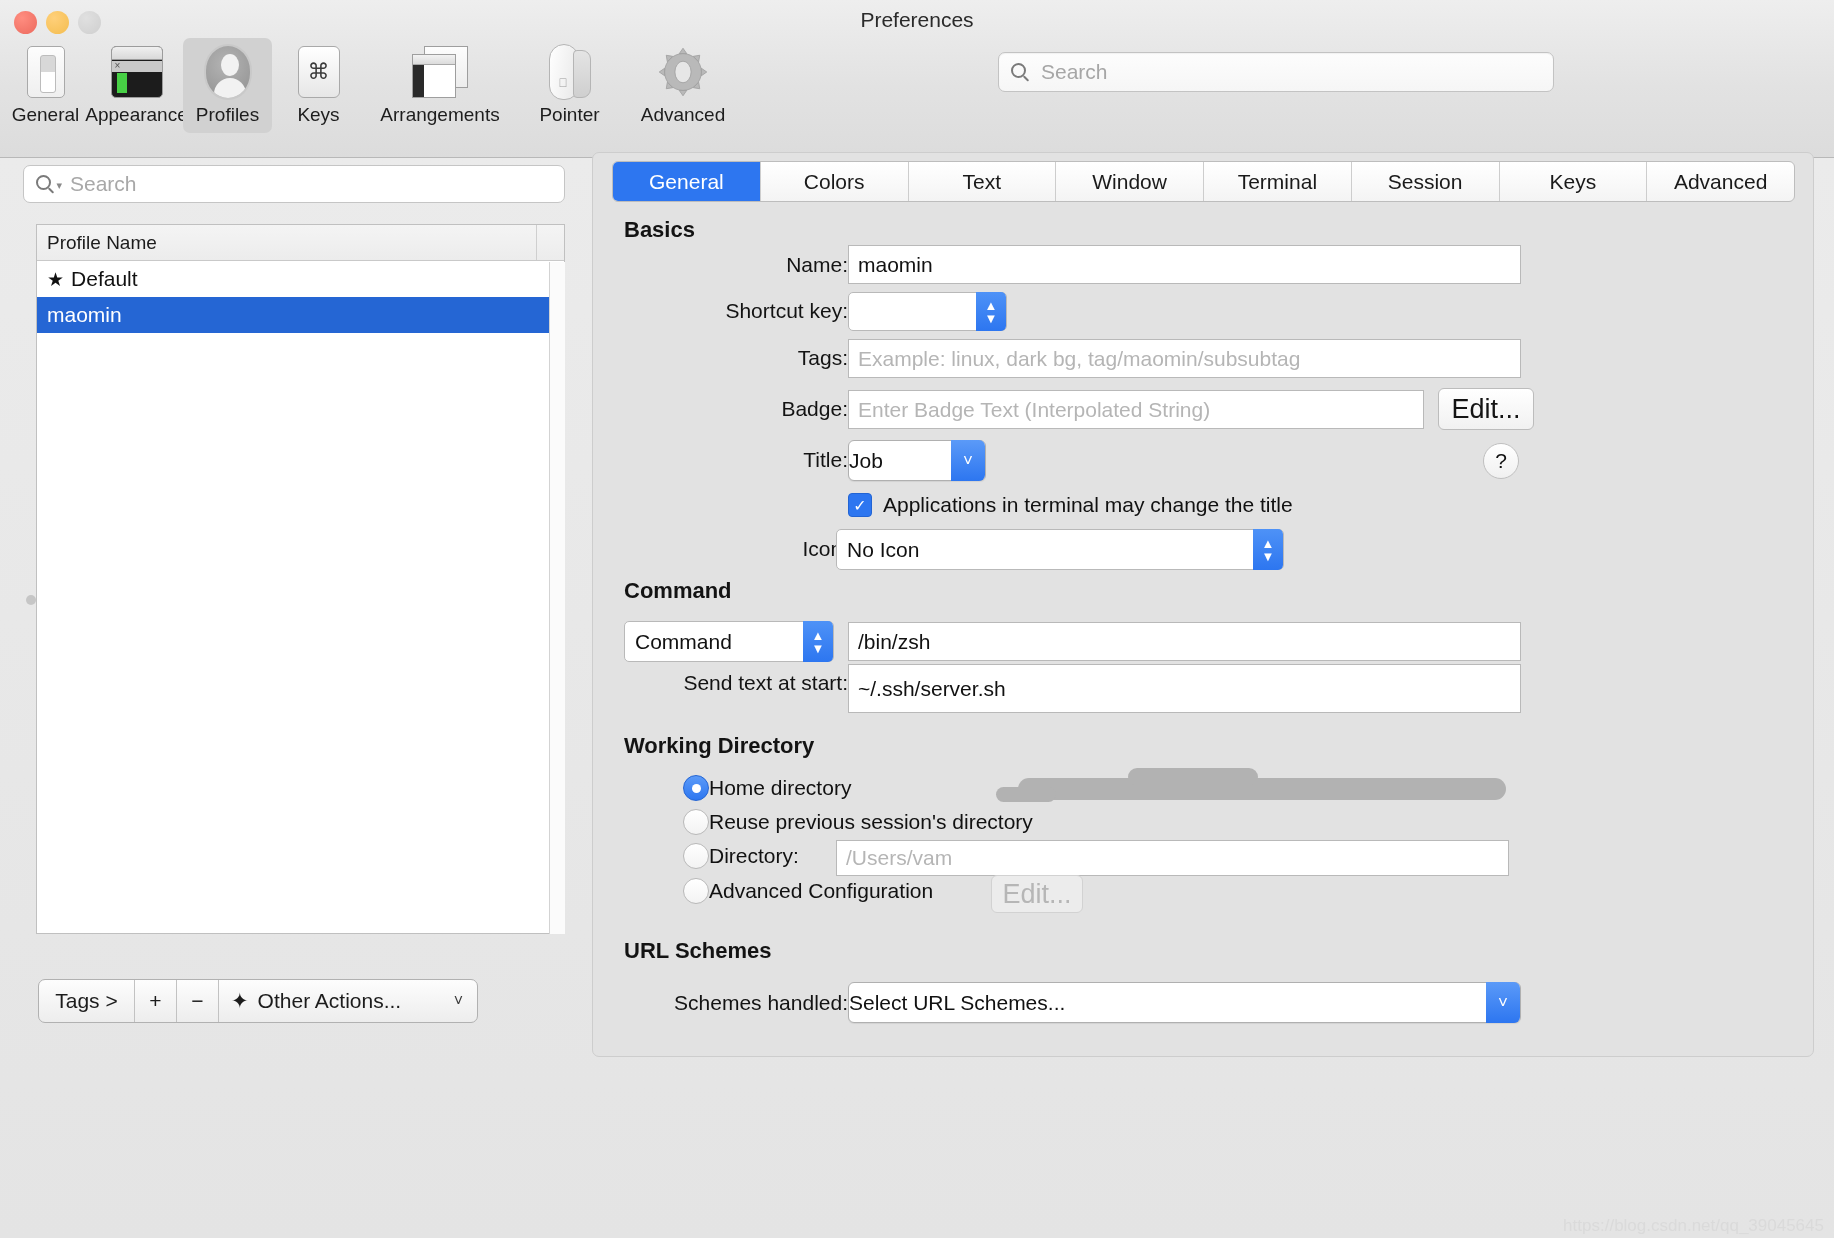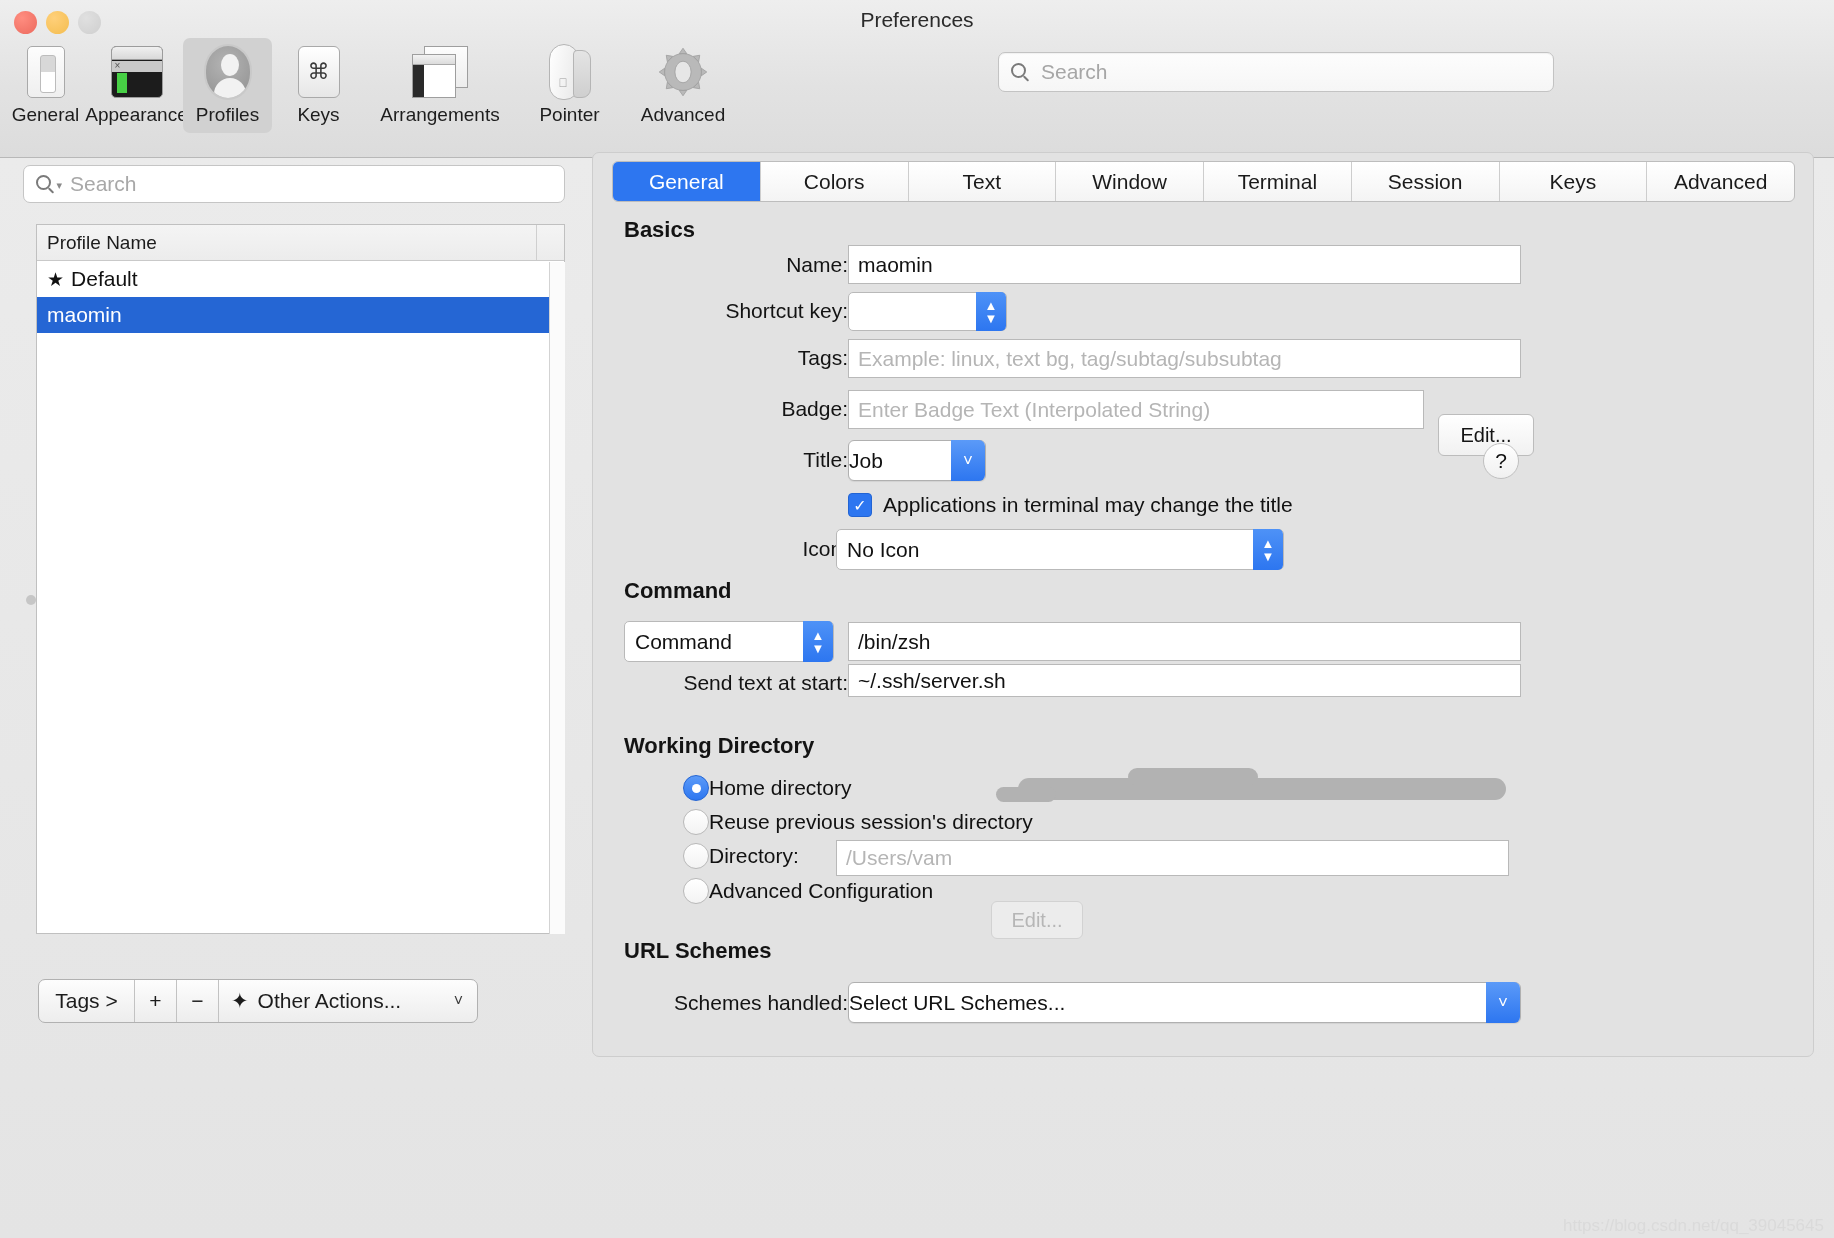--- a/index.html
+++ b/index.html
@@ -178,21 +178,21 @@
     box-shadow: 0 1px 1px rgba(0,0,0,.07);
   }
   .popup .pull {
     position: absolute; right: 0; top: -1px; bottom: -1px; width: 34px;
     background: linear-gradient(#5b9af8,#2d76f0); border-radius: 0 6px 6px 0;
     display: flex; align-items: center; justify-content: center; color: #fff; font-size: 17px;
   }
   .btn {
     position: absolute; background: linear-gradient(#ffffff,#f1f1f1); border: 1px solid #bcbcbc;
     border-radius: 6px; display: flex; align-items: center; justify-content: center;
-    font-size: 20px; color: #141414; margin-top: 26px;
+    font-size: 27px; color: #141414;
   }
   .btn.disabled { color: #b6b6b6; background: #ececec; border-color: #d2d2d2; }
   .help-btn {
     position: absolute; width: 36px; height: 36px; border-radius: 50%;
     background: linear-gradient(#ffffff,#f0f0f0); border: 1px solid #c0c0c0;
     display: flex; align-items: center; justify-content: center; font-size: 21px; color: #111;
   }
   .checkbox-row { position: absolute; display: flex; align-items: center; gap: 11px; }
   .cb { width: 24px; height: 24px; border-radius: 4px; background: #2d76f0; border: 1px solid #2264d4;
       display: flex; align-items: center; justify-content: center; color: #fff; font-size: 16px; }
@@ -367,21 +367,21 @@
     <div class="lbl" style="left:20px; top:100px; width:235px;">Name:</div>
     <div class="tfield" style="left:255px; top:92px; width:673px; height:39px;">maomin</div>
 
     <div class="lbl" style="left:20px; top:146px; width:235px;">Shortcut key:</div>
     <div class="stepper" style="left:255px; top:139px; width:159px; height:39px;">
       <span></span>
       <span class="arrows">▲<br>▼</span>
     </div>
 
     <div class="lbl" style="left:20px; top:193px; width:235px;">Tags:</div>
-    <div class="tfield ph" style="left:255px; top:186px; width:673px; height:39px;">Example: linux, text bg, tag/subtag/subsubtag</div>
+    <div class="tfield ph" style="left:255px; top:186px; width:673px; height:39px;">Example: linux, dark bg, tag/maomin/subsubtag</div>
 
     <div class="lbl" style="left:20px; top:244px; width:235px;">Badge:</div>
     <div class="tfield ph" style="left:255px; top:237px; width:576px; height:39px;">Enter Badge Text (Interpolated String)</div>
     <div class="btn" style="left:845px; top:235px; width:96px; height:42px;">Edit...</div>
 
     <div class="lbl" style="left:20px; top:295px; width:235px;">Title:</div>
     <div class="popup" style="left:255px; top:287px; width:138px; height:41px;">
       <span>Job</span>
       <span class="pull">˅</span>
     </div>
@@ -400,21 +400,21 @@
 
     <div class="section-title" style="left:31px; top:425px;">Command</div>
 
     <div class="stepper" style="left:31px; top:468px; width:210px; height:41px;">
       <span>Command</span>
       <span class="arrows">▲<br>▼</span>
     </div>
     <div class="tfield" style="left:255px; top:469px; width:673px; height:39px;">/bin/zsh</div>
 
     <div class="lbl" style="left:20px; top:518px; width:235px;">Send text at start:</div>
-    <div class="tfield" style="left:255px; top:511px; width:673px; height:33px;">~/.ssh/server.sh</div>
+    <div class="tfield" style="left:255px; top:511px; width:673px; height:49px;">~/.ssh/server.sh</div>
 
     <div class="section-title" style="left:31px; top:580px;">Working Directory</div>
 
     <div class="radio-row" style="left:90px; top:622px;">
       <span class="rb on"></span>
       <span class="txt">Home directory</span>
     </div>
     <div class="radio-row" style="left:90px; top:656px;">
       <span class="rb"></span>
       <span class="txt">Reuse previous session's directory</span>

